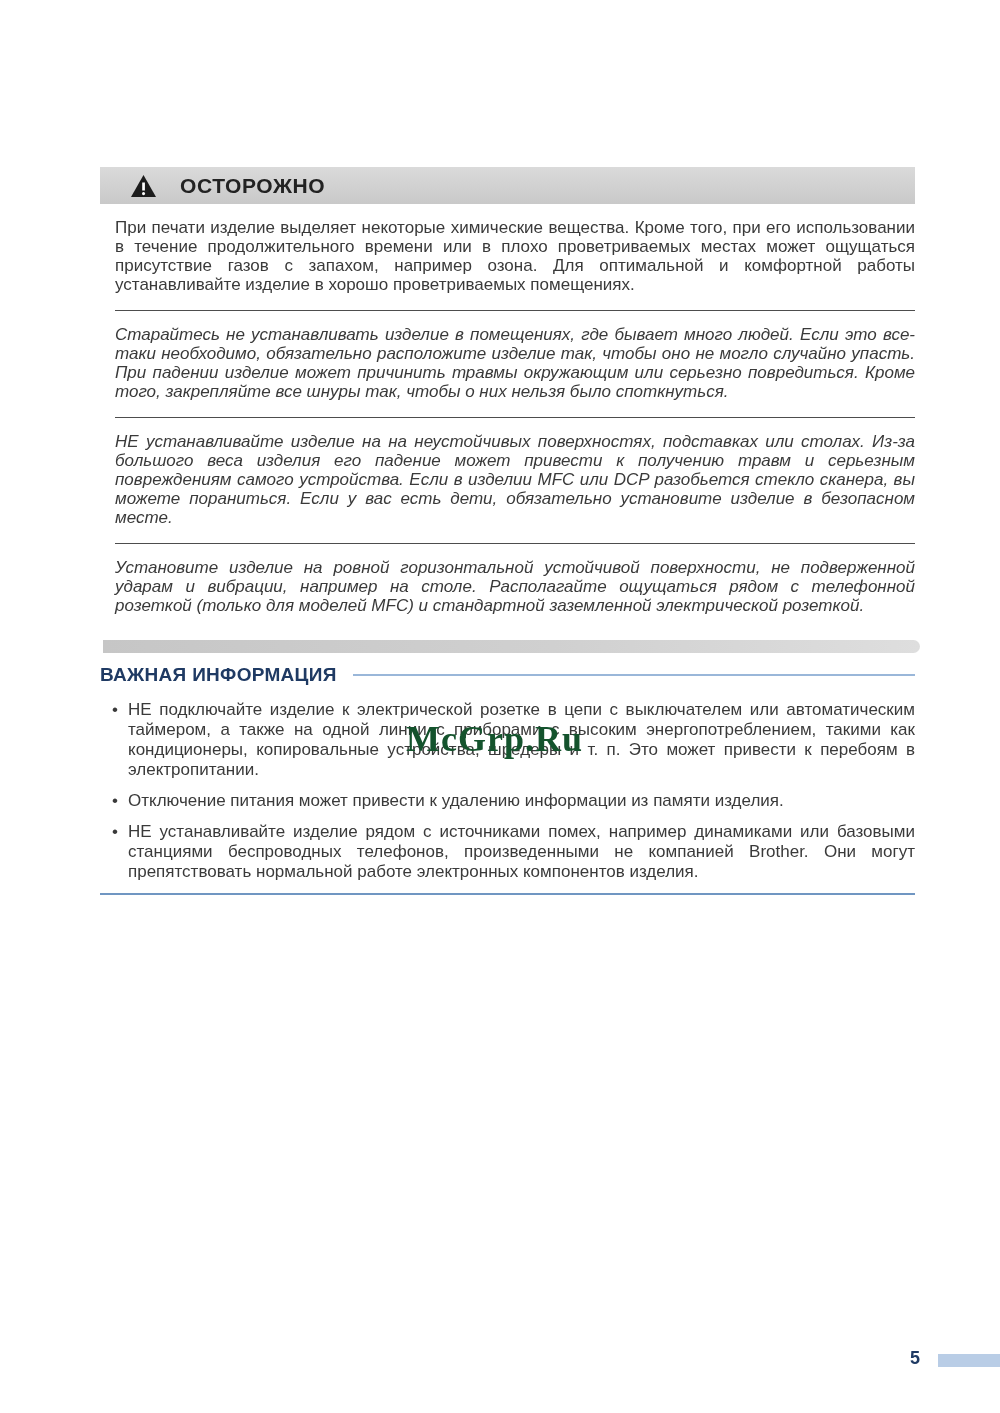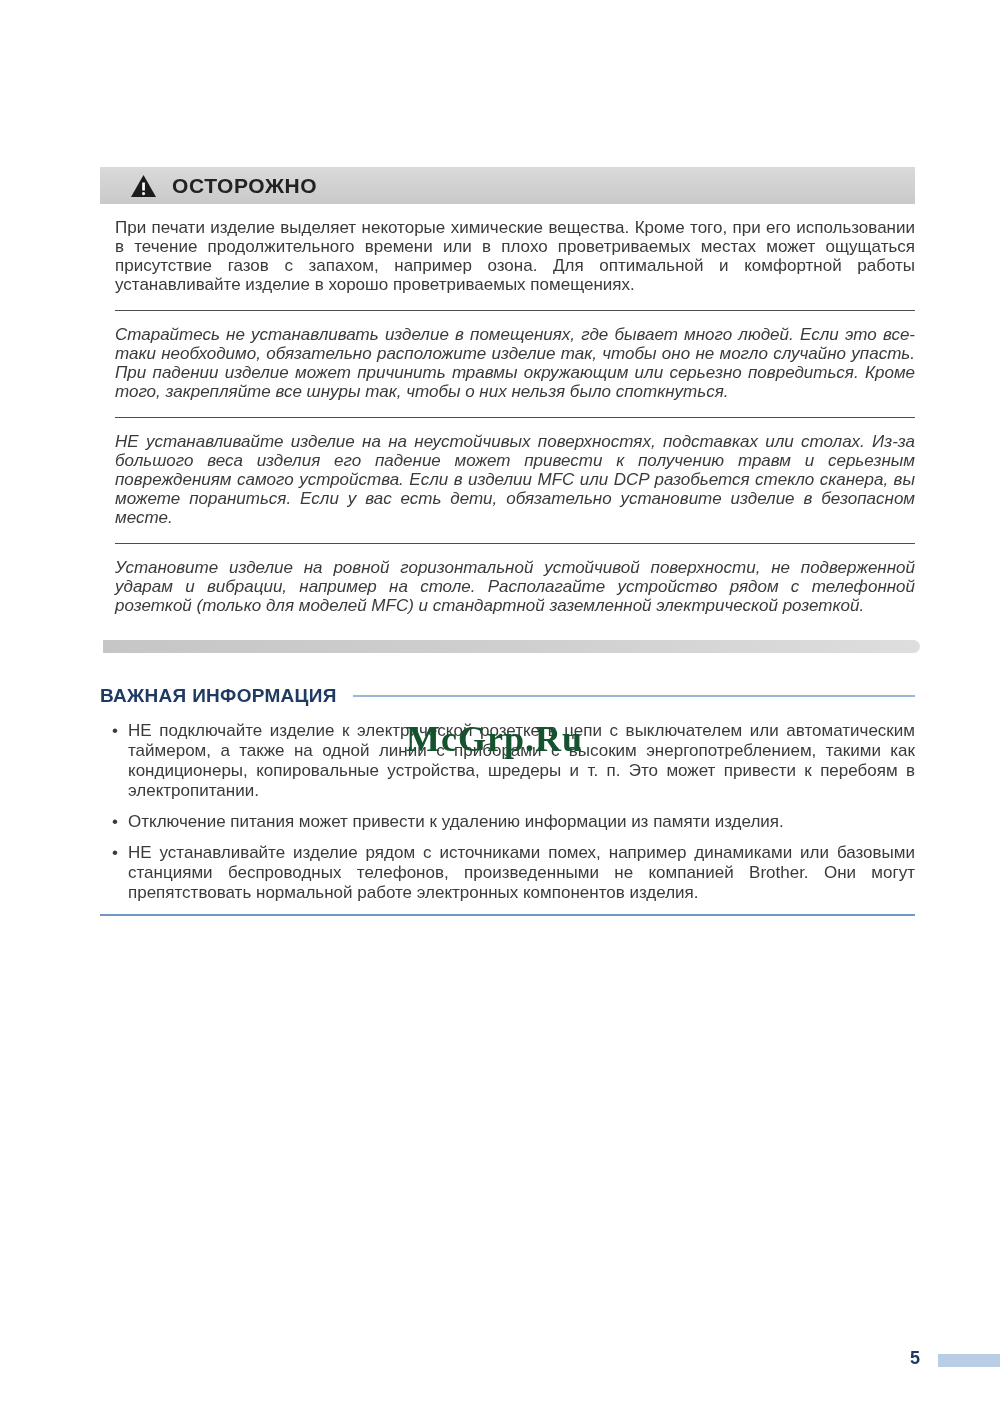--- a/index.html
+++ b/index.html
@@ -15,41 +15,42 @@
     position:absolute;
     top:167px;left:100px;width:815px;
   }
   
   .warn-header{
     display:flex;align-items:center;
     height:37px;
     background:linear-gradient(180deg,#dadada 0%,#c9c9c9 100%);
     padding-left:30px;
     box-sizing:border-box;
+    gap:8px;
   }
   .warn-icon{width:27px;height:24px;margin-right:15px;flex:0 0 auto;}
   .warn-title{
     font-size:21px;font-weight:bold;color:#222222;letter-spacing:.6px;
   }
   .warn-body{margin-left:15px;width:800px;}
   .warn-para{
     font-size:17px;line-height:19px;
     padding:14px 0 16px;
     text-align:justify;
     color:#3a3a3a;
   }
   .warn-para + .warn-para{border-top:1px solid #4d4d4d;font-style:italic;}
   .warn-footer-bar{
     margin-top:9px;margin-left:3px;
     width:817px;height:13px;
     border-radius:0 8px 8px 0;
     background:linear-gradient(90deg,#c6c6c6 0%,#d0d0d0 55%,#dedede 100%);
   }
   
-  .section{margin-top:32px;}
+  .section{margin-top:11px;}
   .section-heading-row{display:flex;align-items:center;}
   .section-title{
     font-size:19px;font-weight:bold;color:#1f3a63;
     letter-spacing:.3px;white-space:nowrap;
   }
   .section-rule{flex:1;height:2px;background:#9ab7d9;margin-left:16px;}
   .bullet-list{
     margin:14px 0 0 12px;padding:0;list-style:none;width:803px;
   }
   .bullet-item{
@@ -97,21 +98,21 @@
         <rect x="12.2" y="8.5" width="2.7" height="8" fill="#ffffff"></rect>
         <circle cx="13.55" cy="19.6" r="1.55" fill="#ffffff"></circle>
       </svg>
       <span class="warn-title">ОСТОРОЖНО</span>
     </div>
 
     <div class="warn-body">
       <div class="warn-para">При печати изделие выделяет некоторые химические вещества. Кроме того, при его использовании в течение продолжительного времени или в плохо проветриваемых местах может ощущаться присутствие газов с запахом, например озона. Для оптимальной и комфортной работы устанавливайте изделие в хорошо проветриваемых помещениях.</div>
       <div class="warn-para">Старайтесь не устанавливать изделие в помещениях, где бывает много людей. Если это все-таки необходимо, обязательно расположите изделие так, чтобы оно не могло случайно упасть. При падении изделие может причинить травмы окружающим или серьезно повредиться. Кроме того, закрепляйте все шнуры так, чтобы о них нельзя было споткнуться.</div>
       <div class="warn-para">НЕ устанавливайте изделие на на неустойчивых поверхностях, подставках или столах. Из-за большого веса изделия его падение может привести к получению травм и серьезным повреждениям самого устройства. Если в изделии MFC или DCP разобьется стекло сканера, вы можете пораниться. Если у вас есть дети, обязательно установите изделие в безопасном месте.</div>
-      <div class="warn-para">Установите изделие на ровной горизонтальной устойчивой поверхности, не подверженной ударам и вибрации, например на столе. Располагайте устройство рядом с телефонной розеткой (только для моделей MFC) и стандартной заземленной электрической розеткой.</div>
+      <div class="warn-para">Установите изделие на ровной горизонтальной устойчивой поверхности, не подверженной ударам и вибрации, например на столе. Располагайте ощущаться рядом с телефонной розеткой (только для моделей MFC) и стандартной заземленной электрической розеткой.</div>
     </div>
 
     <div class="warn-footer-bar"></div>
 
     <div class="section">
       <div class="section-heading-row">
         <span class="section-title">ВАЖНАЯ ИНФОРМАЦИЯ</span>
         <span class="section-rule"></span>
       </div>
 

